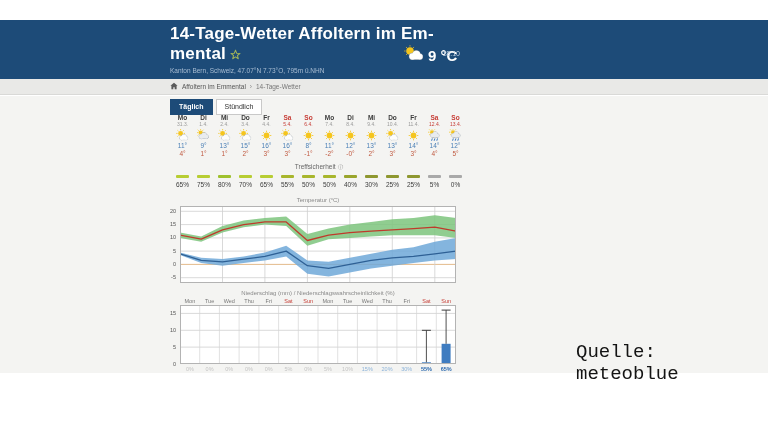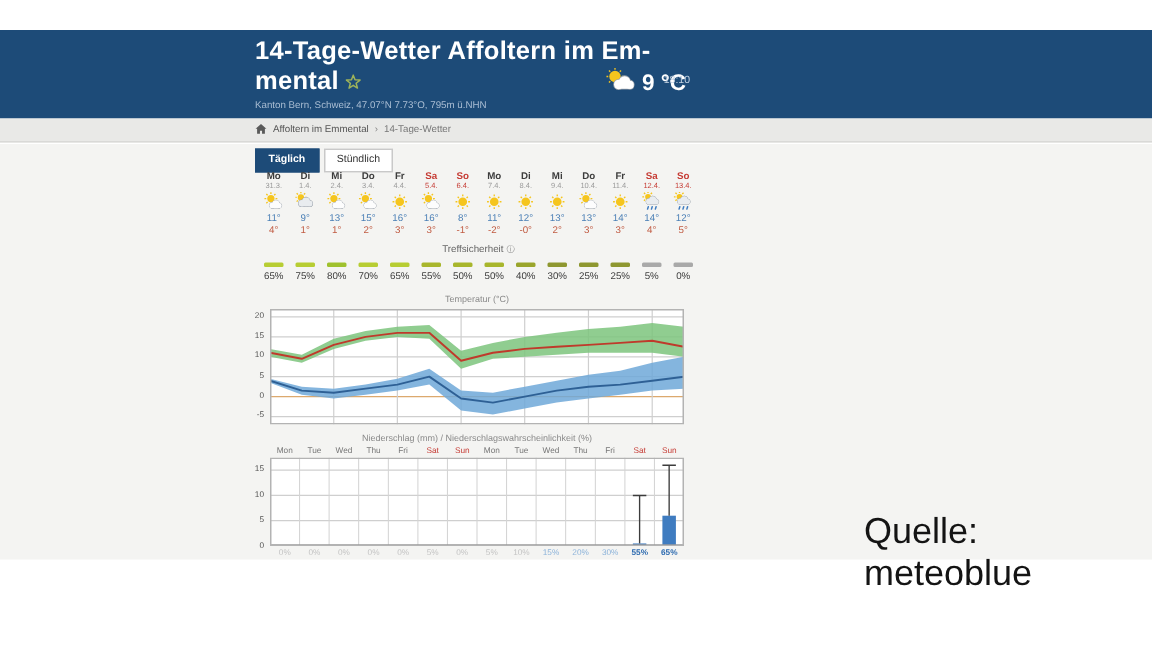--- a/index.html
+++ b/index.html
@@ -48,21 +48,21 @@
   .ylab{position:absolute;font-size:5.5px;color:#555;}
   #temp-ylabels{position:absolute;left:158px;top:206px;width:18px;height:77px;}
   #temp-ylabels .ylab{width:18px;text-align:right;}
   #precip-ylabels{position:absolute;left:163px;top:305px;width:13px;height:59px;}
   #precip-ylabels .ylab{width:13px;text-align:right;}
   #precip-days{position:absolute;left:180px;top:298px;width:276px;display:flex;}
   .pday{flex:1 0 0;text-align:center;font-size:5.5px;color:#777;}
   .pday.we{color:#c63c35;}
   #precip-pcts{position:absolute;left:180px;top:366px;width:276px;display:flex;}
   .ppct{flex:1 0 0;text-align:center;font-size:5.5px;}
-  .source{position:absolute;left:576px;top:341px;font-size:24px;color:#141414;}
+  .source{position:absolute;left:576px;top:341px;font-size:19px;color:#141414;font-family:Liberation Mono, monospace;}
 </style>
 </head>
 <body>
 
 <div id="viewport">
 
   <header class="hdr">
     <div class="hdr-inner">
       <div class="title">
         <span>14-Tage-Wetter Affoltern im Em-</span><br>

